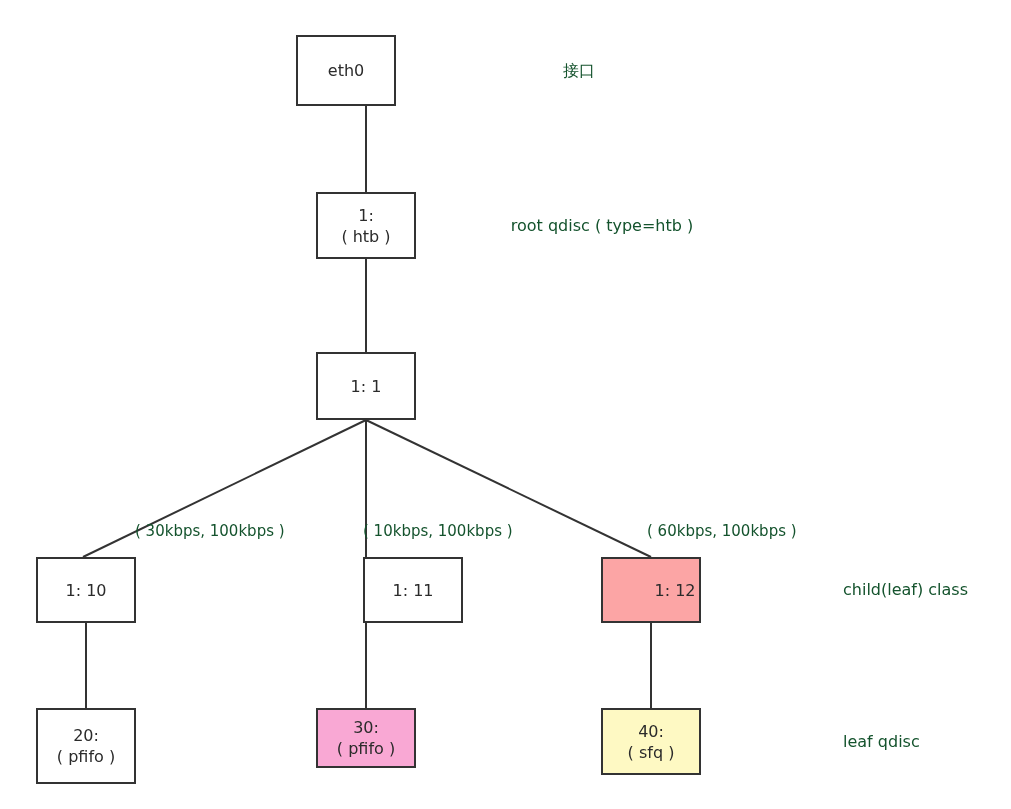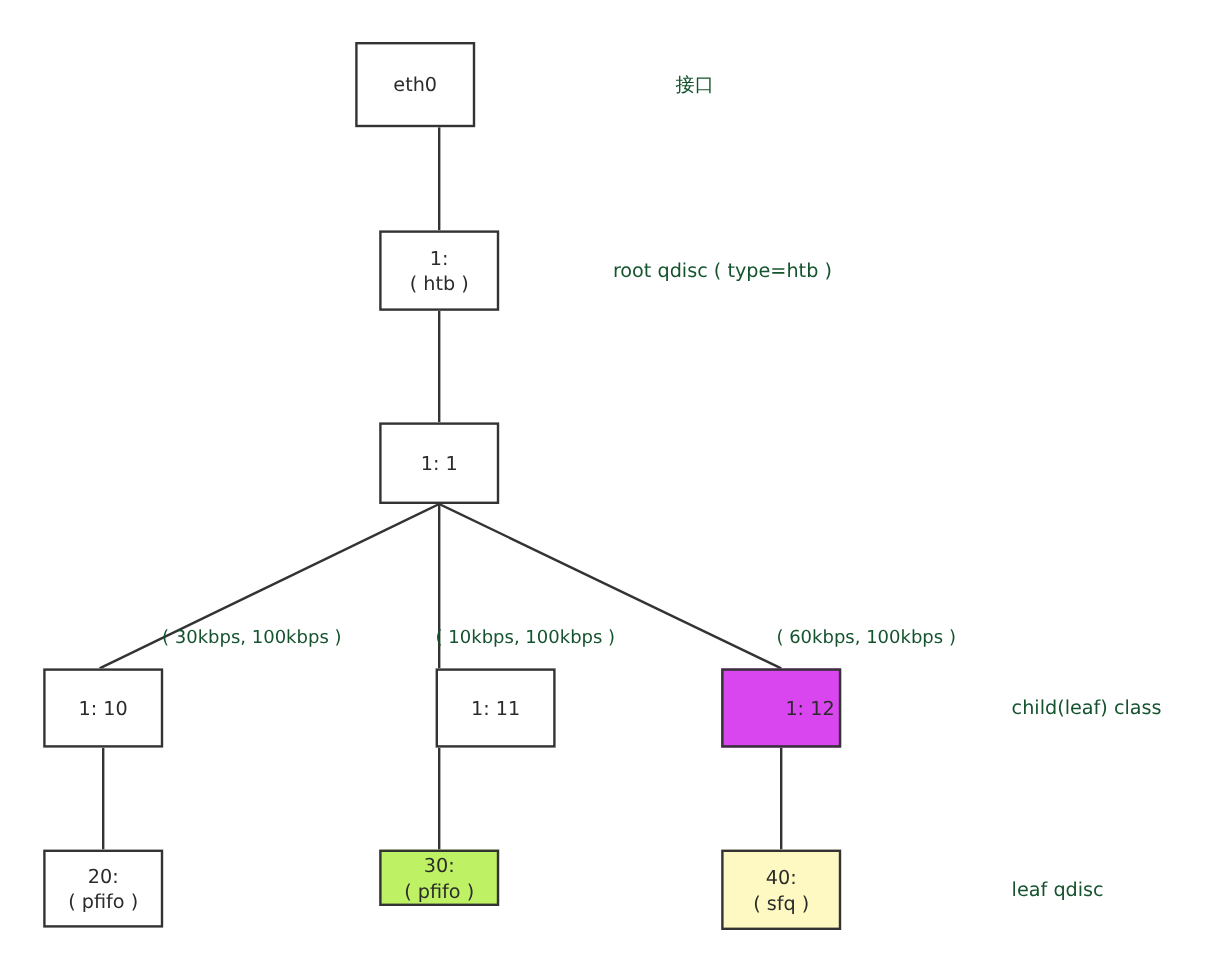--- a/index.html
+++ b/index.html
@@ -88,28 +88,28 @@
       </div>
       <div class="node" style="left: 316px; top: 352px; width: 100px; height: 68px; border-color: rgb(51, 51, 51); background: rgb(255, 255, 255);">
         <span>1: 1</span>
       </div>
       <div class="node" style="left: 36px; top: 557px; width: 100px; height: 66px; border-color: rgb(51, 51, 51); background: rgb(255, 255, 255);">
         <span>1: 10</span>
       </div>
       <div class="node" style="left: 316px; top: 557px; width: 100px; height: 66px; border-color: rgb(51, 51, 51); background: rgb(255, 255, 255); margin-left: 47px;">
         <span>1: 11</span>
       </div>
-      <div class="node" style="left: 601px; top: 557px; width: 100px; height: 66px; border-color: rgb(51, 51, 51); background: #d946ef; padding-left: 48px;">
+      <div class="node" style="left: 601px; top: 557px; width: 100px; height: 66px; border-color: rgb(51, 51, 51); background: #fca5a5; padding-left: 48px;">
         <span>1: 12</span>
       </div>
-      <div class="node" style="left: 36px; top: 708px; width: 100px; height: 65px; border-color: rgb(51, 51, 51); background: rgb(255, 255, 255);">
+      <div class="node" style="left: 36px; top: 708px; width: 100px; height: 76px; border-color: rgb(51, 51, 51); background: rgb(255, 255, 255);">
         <span>20:</span>
         <span class="line2">( pfifo )</span>
       </div>
-      <div class="node" style="left: 316px; top: 708px; width: 100px; height: 47px; border-color: rgb(51, 51, 51); background: #bef264;">
+      <div class="node" style="left: 316px; top: 708px; width: 100px; height: 60px; border-color: rgb(51, 51, 51); background: #f9a8d4;">
         <span>30:</span>
         <span class="line2">( pfifo )</span>
       </div>
       <div class="node" style="left: 601px; top: 708px; width: 100px; height: 67px; border-color: rgb(51, 51, 51); background: #fef9c3;">
         <span>40:</span>
         <span class="line2">( sfq )</span>
       </div>
     </div>
   <div id="side-labels-layer">
       <div class="side-label centered" style="left: 579px; top: 60px;">

